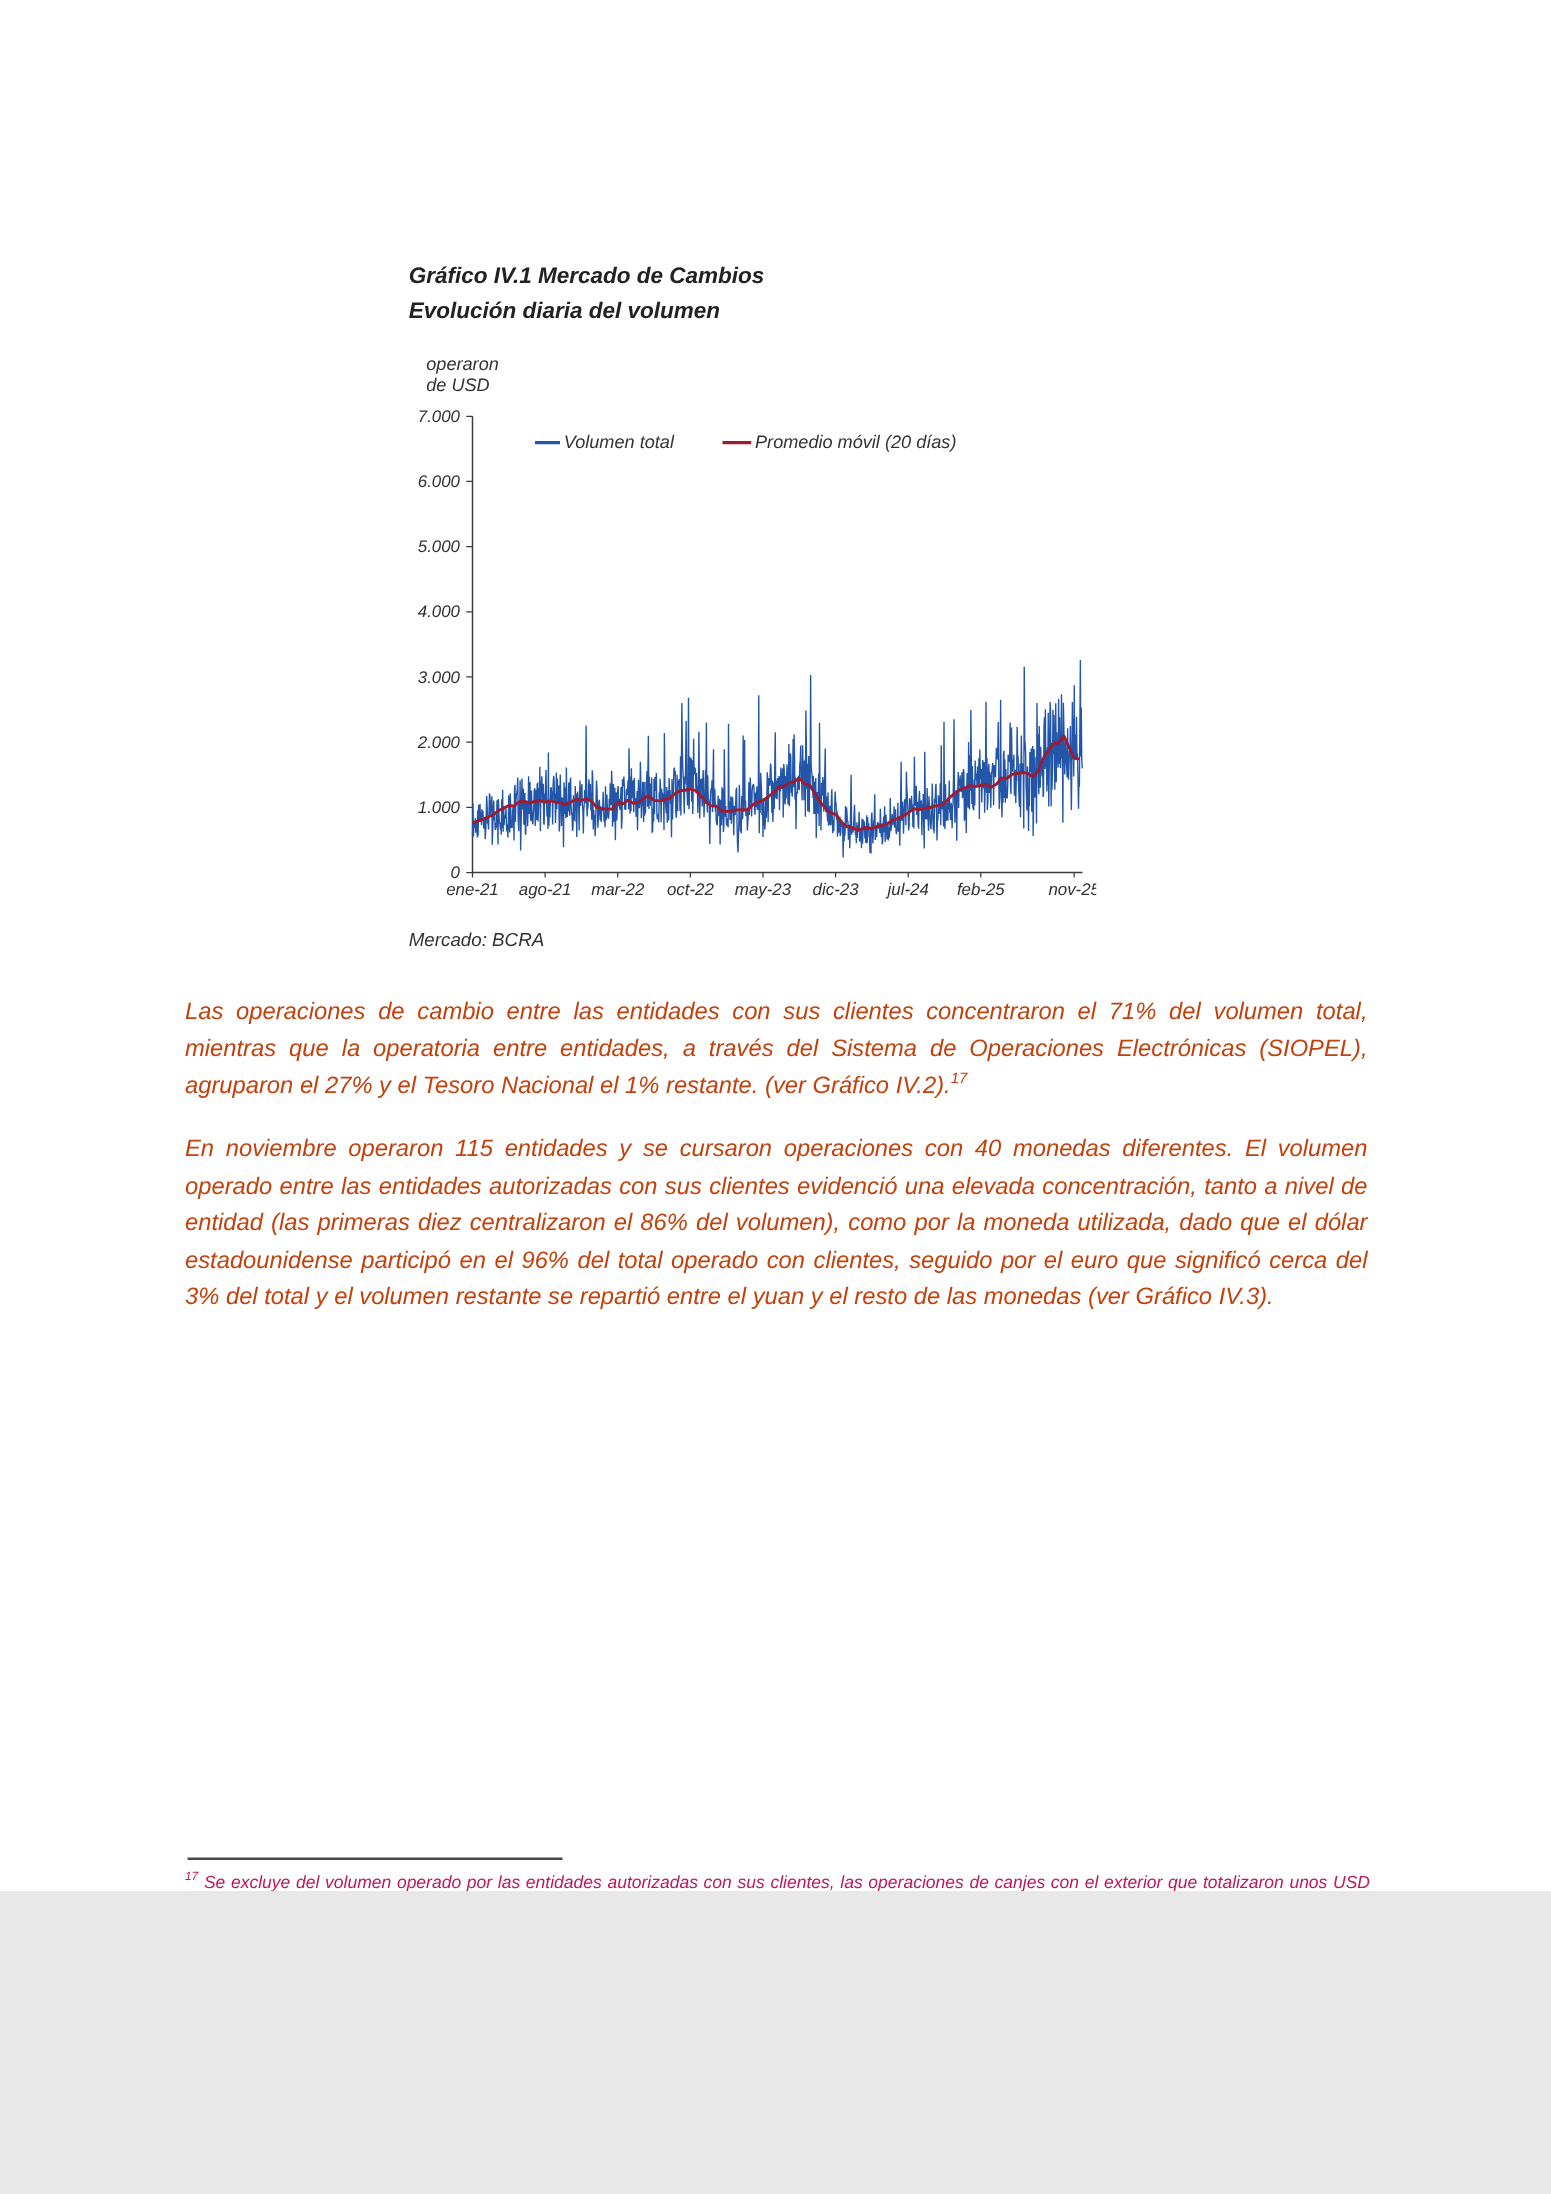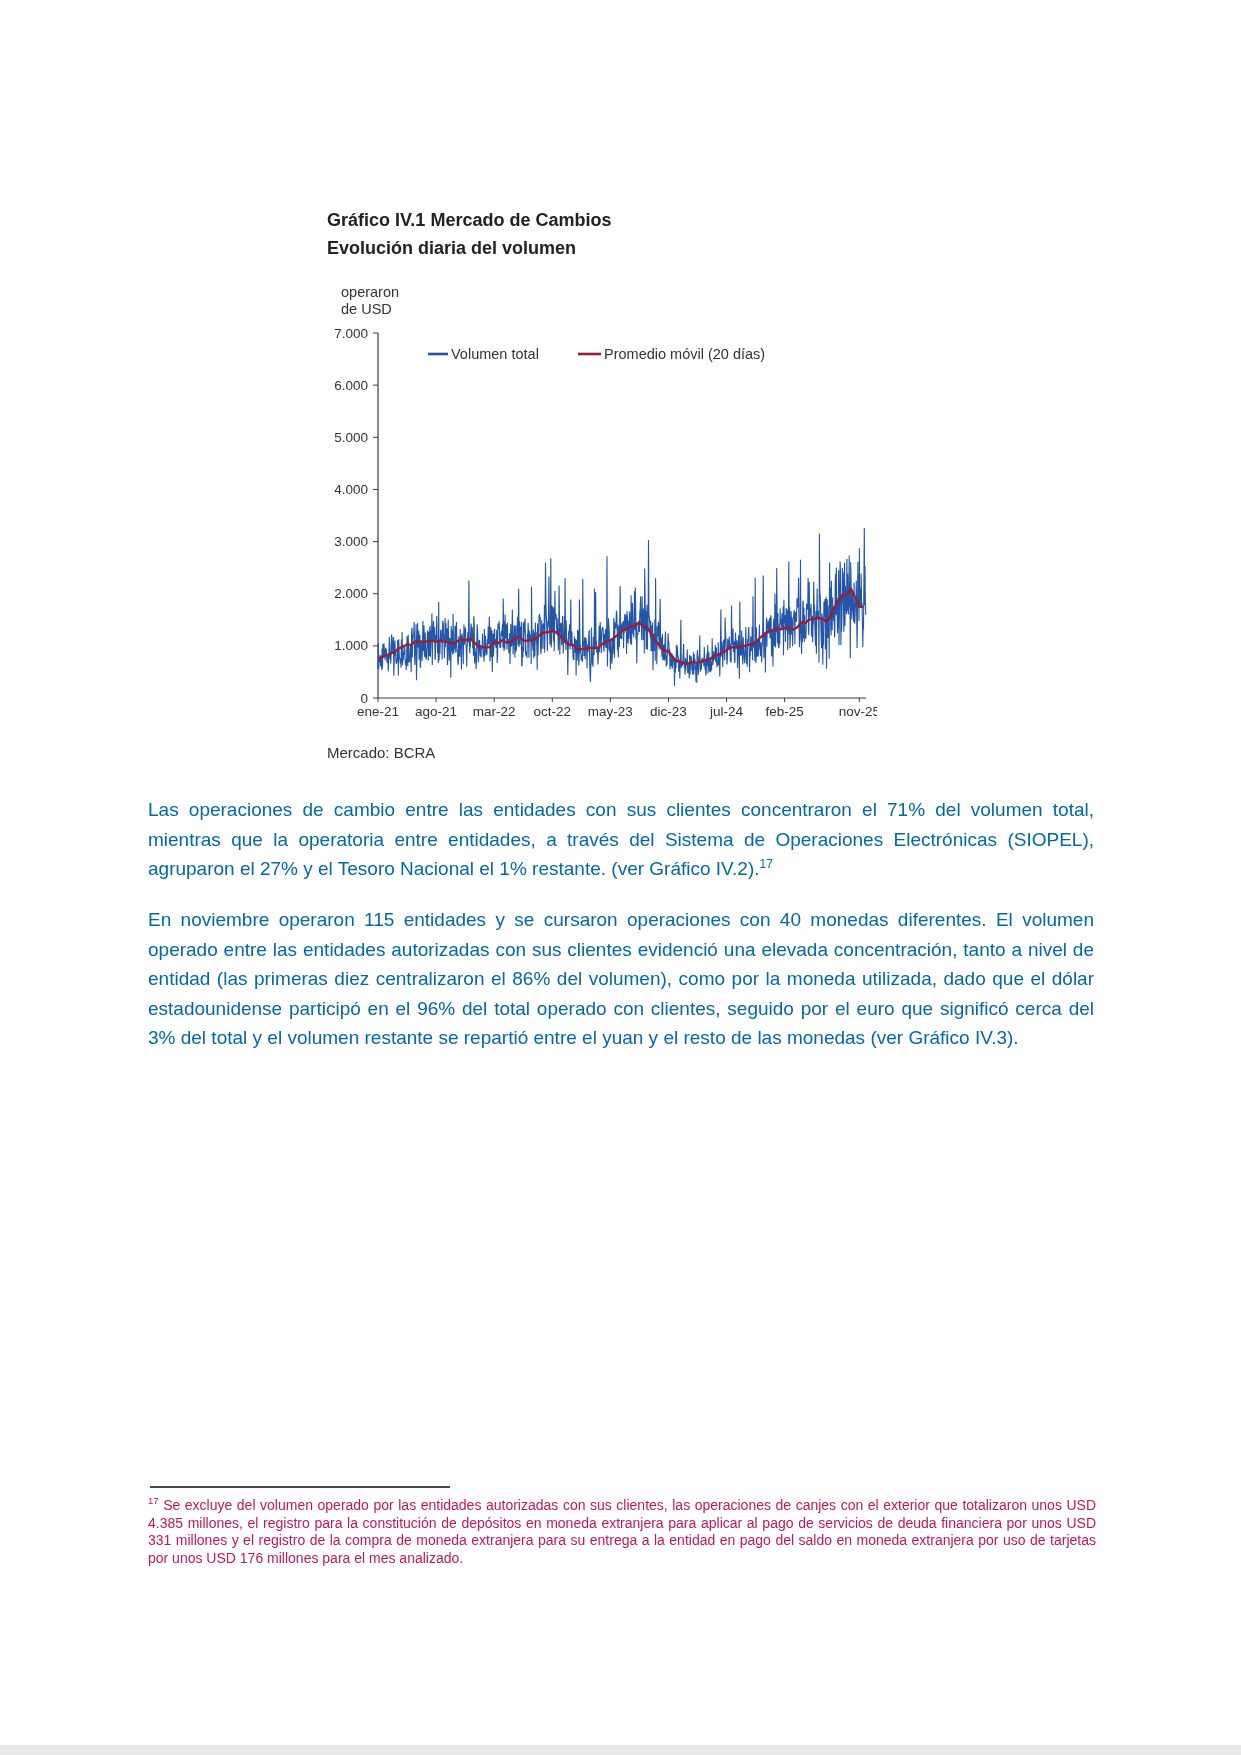--- a/index.html
+++ b/index.html
@@ -1,24 +1,25 @@
 <!DOCTYPE html>
 <html><head>
 <meta charset="utf-8">
 <style>
   html,body{margin:0;padding:0;background:#e8e8e8;}
   .page{
-    position:relative;width:1241px;height:1745px;background:#ffffff;
+    position:relative;width:1241px;height:1513px;background:#ffffff;
     font-family:"Liberation Sans",sans-serif;color:#414141;overflow:hidden;
     margin:0 auto;
+    font-style:italic;
   }
   .chart-title{position:absolute;left:327px;top:206px;font-size:18px;line-height:28px;font-weight:bold;color:#222;}
   .unit-label{position:absolute;left:341px;top:284px;font-size:14.5px;line-height:17px;color:#333;}
   .source{position:absolute;left:327px;top:744px;font-size:15px;color:#333;}
-  .para{position:absolute;left:148px;width:946px;font-size:19px;line-height:29.5px;text-align:justify;color:#0369a1;}
+  .para{position:absolute;left:148px;width:946px;font-size:19px;line-height:29.5px;text-align:justify;color:#c2410c;}
   .para sup{font-size:12px;line-height:0;}
   .footnote-sep{position:absolute;left:150px;top:1486px;width:300px;border-top:2px solid #4a4a4a;height:0;}
   .footnote{position:absolute;left:148px;top:1497px;width:948px;font-size:14px;line-height:17.5px;text-align:justify;color:#be185d;}
   .footnote sup{font-size:9.5px;line-height:0;}
   .footer{position:absolute;left:148px;top:1629px;width:947px;text-align:right;font-size:15.5px;color:#3a3a3a;}
   .footer .b{font-weight:bold;color:#2b2b2b;}
   svg text.tick{font-family:"Liberation Sans",sans-serif;font-size:13.5px;fill:#333;}
   svg text.legend{font-family:"Liberation Sans",sans-serif;font-size:14.5px;fill:#333;}
 </style>
 </head>

